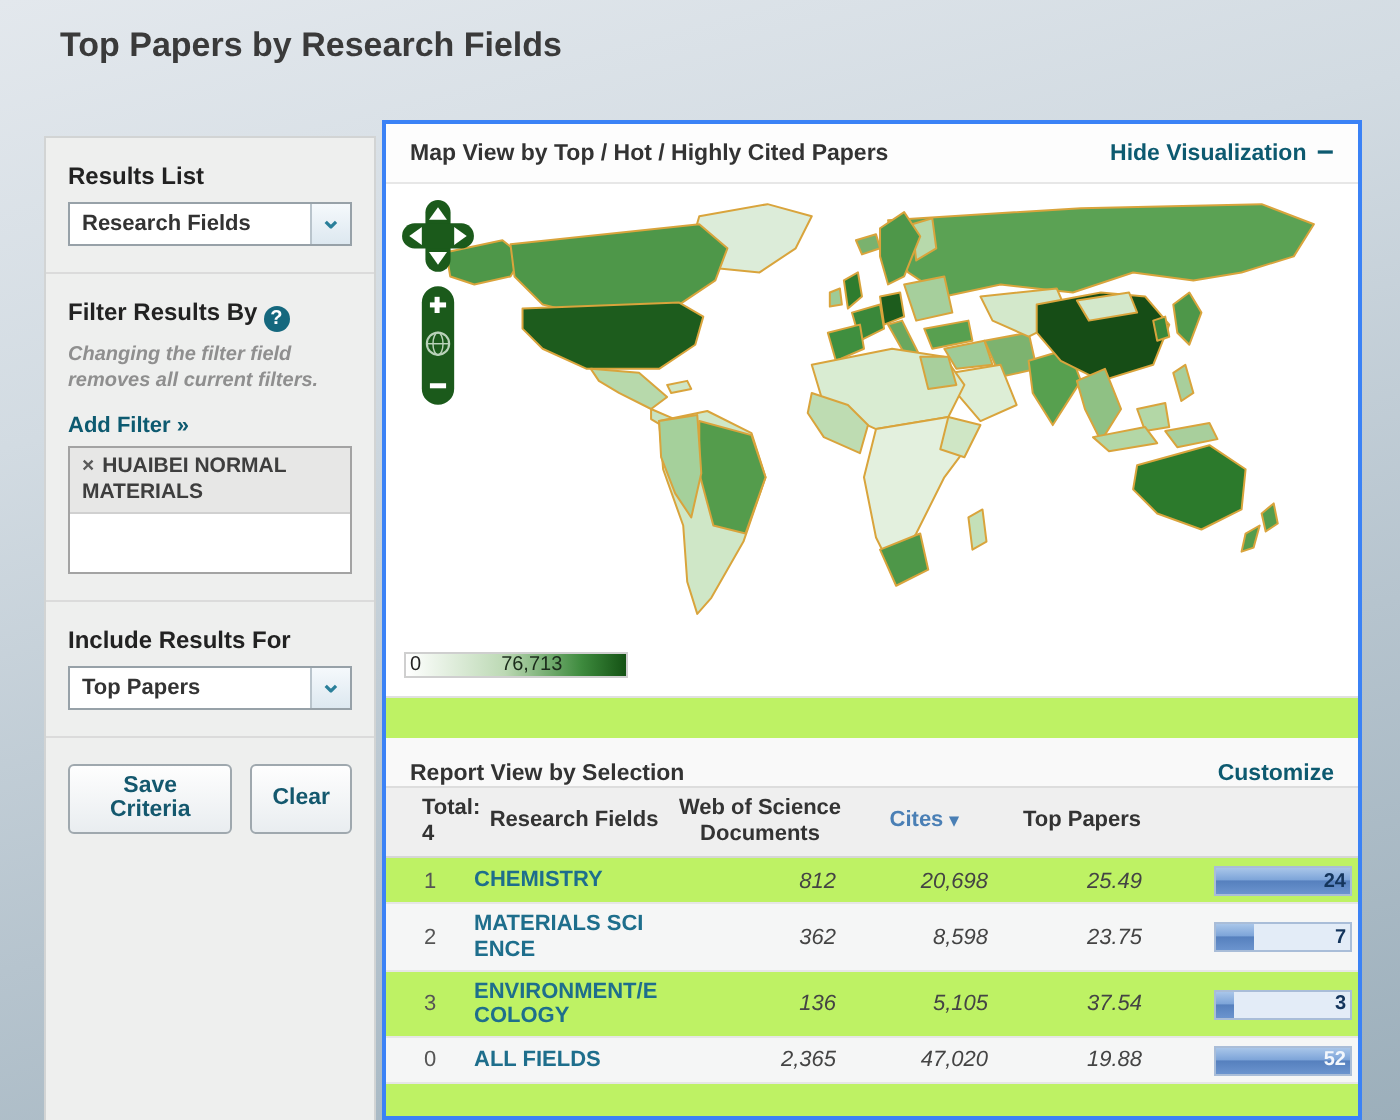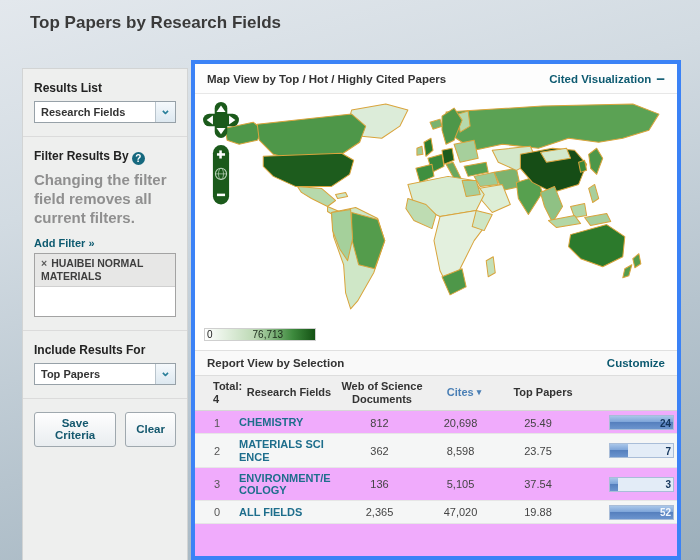--- a/index.html
+++ b/index.html
@@ -20,74 +20,74 @@
   .side-label{ font-size:12px; font-weight:bold; color:#222; margin-bottom:6px; }
   .select{ display:flex; align-items:stretch; justify-content:space-between; height:22px;
     background:#fff; border:1px solid #97a1a8; cursor:pointer; }
   .select .sel-text{ font-size:11px; font-weight:bold; color:#333; padding:4px 0 0 6px; }
   .select .chev{ width:20px; border-left:1px solid #b9c4cc; text-align:center;
     background:linear-gradient(#f5f9fc,#dde8f0); color:#2a7f9a; font-weight:bold;
     font-size:13px; line-height:16px; }
   .help-icon{ display:inline-block; width:13px; height:13px; border-radius:50%;
     background:#15687e; color:#fff; font-size:10px; line-height:13px; text-align:center;
     vertical-align:-2px; margin-left:3px; cursor:pointer; }
-  .filter-note{ font-size:15px; font-weight:bold; color:#8f8f8f;
+  .filter-note{ font-size:10px; font-style:italic; font-weight:bold; color:#8f8f8f;
     line-height:1.25; margin:2px 0 6px; }
   .add-filter{ font-size:11px; font-weight:bold; color:#0d5a70; text-decoration:none;
     display:inline-block; margin-bottom:4px; cursor:pointer; }
   .filter-box{ background:#fff; border:1px solid #a3a3a3; height:64px; overflow:hidden; }
   .filter-tag{ background:#e7e7e6; border-bottom:1px solid #d0d0d0; padding:3px 4px 4px 6px;
     font-size:10.5px; font-weight:bold; color:#3e3e3e; line-height:1.2; cursor:pointer; }
   .filter-tag .x{ color:#5a5a5a; margin-right:4px; font-weight:bold; }
   .btn-row{ padding:13px 11px; border-top:1px solid #dbdbdb; display:flex; gap:9px; }
   .btn{ background:linear-gradient(#fefefe,#e9edf0); border:1px solid #9fa8ae; border-radius:3px;
     font-size:11.5px; font-weight:bold; color:#14586e; padding:4px 10px 5px; cursor:pointer;
     font-family:"Liberation Sans",sans-serif; }
 
   
   .main-panel{ position:absolute; left:191px; top:60px; width:490px; height:500px;
-    background:#f0abfc; border:4px solid #3b82f6; }
+    background:#bef264; border:2px solid #3b82f6; }
   .map-header{ height:30px; display:flex; align-items:center; justify-content:space-between;
     padding:0 12px; background:#fdfdfd; border-bottom:1px solid #e7e7e7; }
   .map-header .mh-title{ font-size:11.5px; font-weight:bold; color:#333; }
   .hide-link{ font-size:11.5px; font-weight:bold; color:#0d5a70; text-decoration:none;
     cursor:pointer; display:flex; align-items:center; gap:5px; }
   .hide-link .minus{ font-size:15px; font-weight:bold; line-height:10px; color:#0d5a70; }
 
   .map-area{ position:relative; height:257px; background:#fff; border-bottom:1px solid #e0e0e0; }
   .world{ position:absolute; left:6px; top:4px; }
   .world path{ stroke:#d9a43c; stroke-width:1; stroke-linejoin:round; cursor:pointer; }
   .map-controls{ position:absolute; left:8px; top:8px; z-index:2; cursor:pointer; }
   .legend{ position:absolute; left:9px; bottom:9px; width:112px; height:13px;
     background:linear-gradient(to right,#ffffff,#bcd9b4 45%,#3d8a3d 80%,#145214);
     border:1px solid #cfcfcf; display:flex; }
   .legend .lmin{ font-size:10px; color:#222; line-height:12px; margin-left:2px; }
   .legend .lmax{ font-size:10px; color:#1b2b1b; line-height:12px; margin-left:40px; }
 
-  .report-header{ height:25px; display:flex; align-items:center; justify-content:space-between;
-    padding:0 12px; background:#f9f9f9; border-bottom:1px solid #dddddd; }
+  .report-header{ height:25px; display:flex; align-items:flex-end; justify-content:space-between;
+    padding:0 12px; background:#f9f9f9; border-bottom:1px solid #dddddd;margin-top:20px; }
   .report-header .rh-title{ font-size:11.5px; font-weight:bold; color:#333; }
   .customize-link{ font-size:11.5px; font-weight:bold; color:#0d5a70; text-decoration:none; cursor:pointer; }
 
   .grid{ display:grid; grid-template-columns:44px 100px 86px 78px 80px 1fr; }
   .thead{ background:#efefef; border-bottom:1px solid #d6d6d6; padding:4px 0 5px; min-height:32px; }
   .th{ font-size:11px; font-weight:bold; color:#333; display:flex; align-items:center;
     justify-content:center; text-align:center; line-height:1.15; }
   .th-total{ justify-content:flex-start; padding-left:18px; display:block; }
   .th-total span{ display:block; text-align:left; }
   .th-cites{ color:#4a7fb5; cursor:pointer; }
   .th-cites .arrow{ font-size:9px; margin-left:3px; }
 
   .tr{ border-bottom:1px solid #e6e6e6; padding:4px 0 3px; min-height:22px; align-items:center; }
   .tr:nth-child(even){ background:#f5f6f6; }
   .td{ font-size:11px; color:#444; }
   .td-rank{ text-align:center; color:#555; }
   .td-field{ color:#1e6e8c; font-weight:bold; line-height:1.15; word-break:break-all;
     padding-right:8px; text-decoration:none; cursor:pointer; }
-  .td-num{ text-align:center; }
+  .td-num{ text-align:right;font-style:italic; }
   .docs{ padding-right:5px; } .cites{ padding-right:7px; } .cpp{ padding-right:10px; }
   .td-bar{ padding:0 3px 0 26px; }
   .bar{ position:relative; height:15px; background:#e3ecf7; border:1px solid #a9bdd8; }
   .bar-fill{ position:absolute; left:0; top:0; bottom:0;
     background:linear-gradient(180deg,#a9c6e9 0%,#7ea5d9 45%,#5680be 50%,#6b94ce 100%); }
   .bar-val{ position:absolute; right:2px; top:50%; transform:translateY(-50%);
     font-size:10px; font-weight:bold; color:#14355c; }
   .bar-val.light{ color:#f3f7fc; }
 </style>
 </head>
@@ -129,21 +129,21 @@
     <button class="btn">Save Criteria</button>
     <button class="btn">Clear</button>
   </div>
 </aside>
 
 <main class="main-panel">
 
   <div class="map-header">
     <span class="mh-title">Map View by Top / Hot / Highly Cited Papers</span>
     <a class="hide-link">
-      <span>Cited Visualization</span>
+      <span>Hide Visualization</span>
       <span class="minus">−</span>
     </a>
   </div>
 
   <div class="map-area">
 
     <svg class="map-controls" width="36" height="106" viewBox="0 0 40 118">
       <g>
         <rect x="13" y="0" width="14" height="40" rx="7" fill="#1b5a1b"></rect>
         <rect x="0" y="13" width="40" height="14" rx="7" fill="#1b5a1b"></rect>

